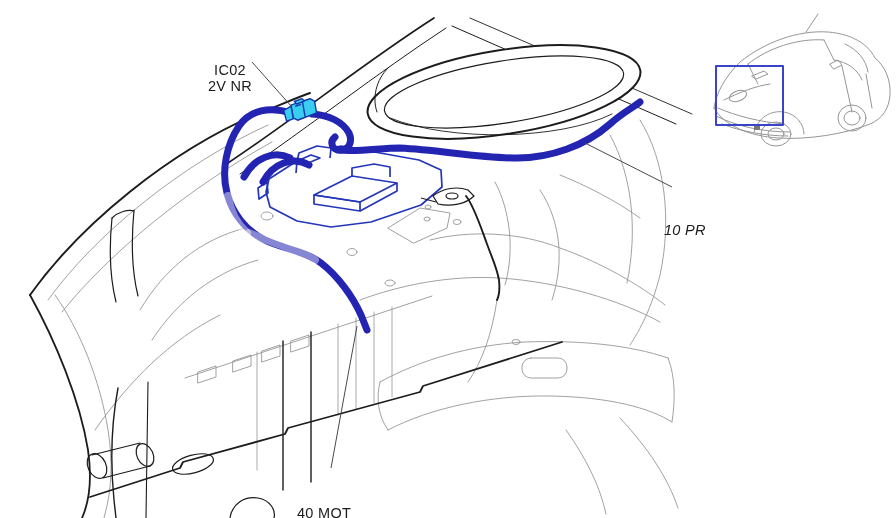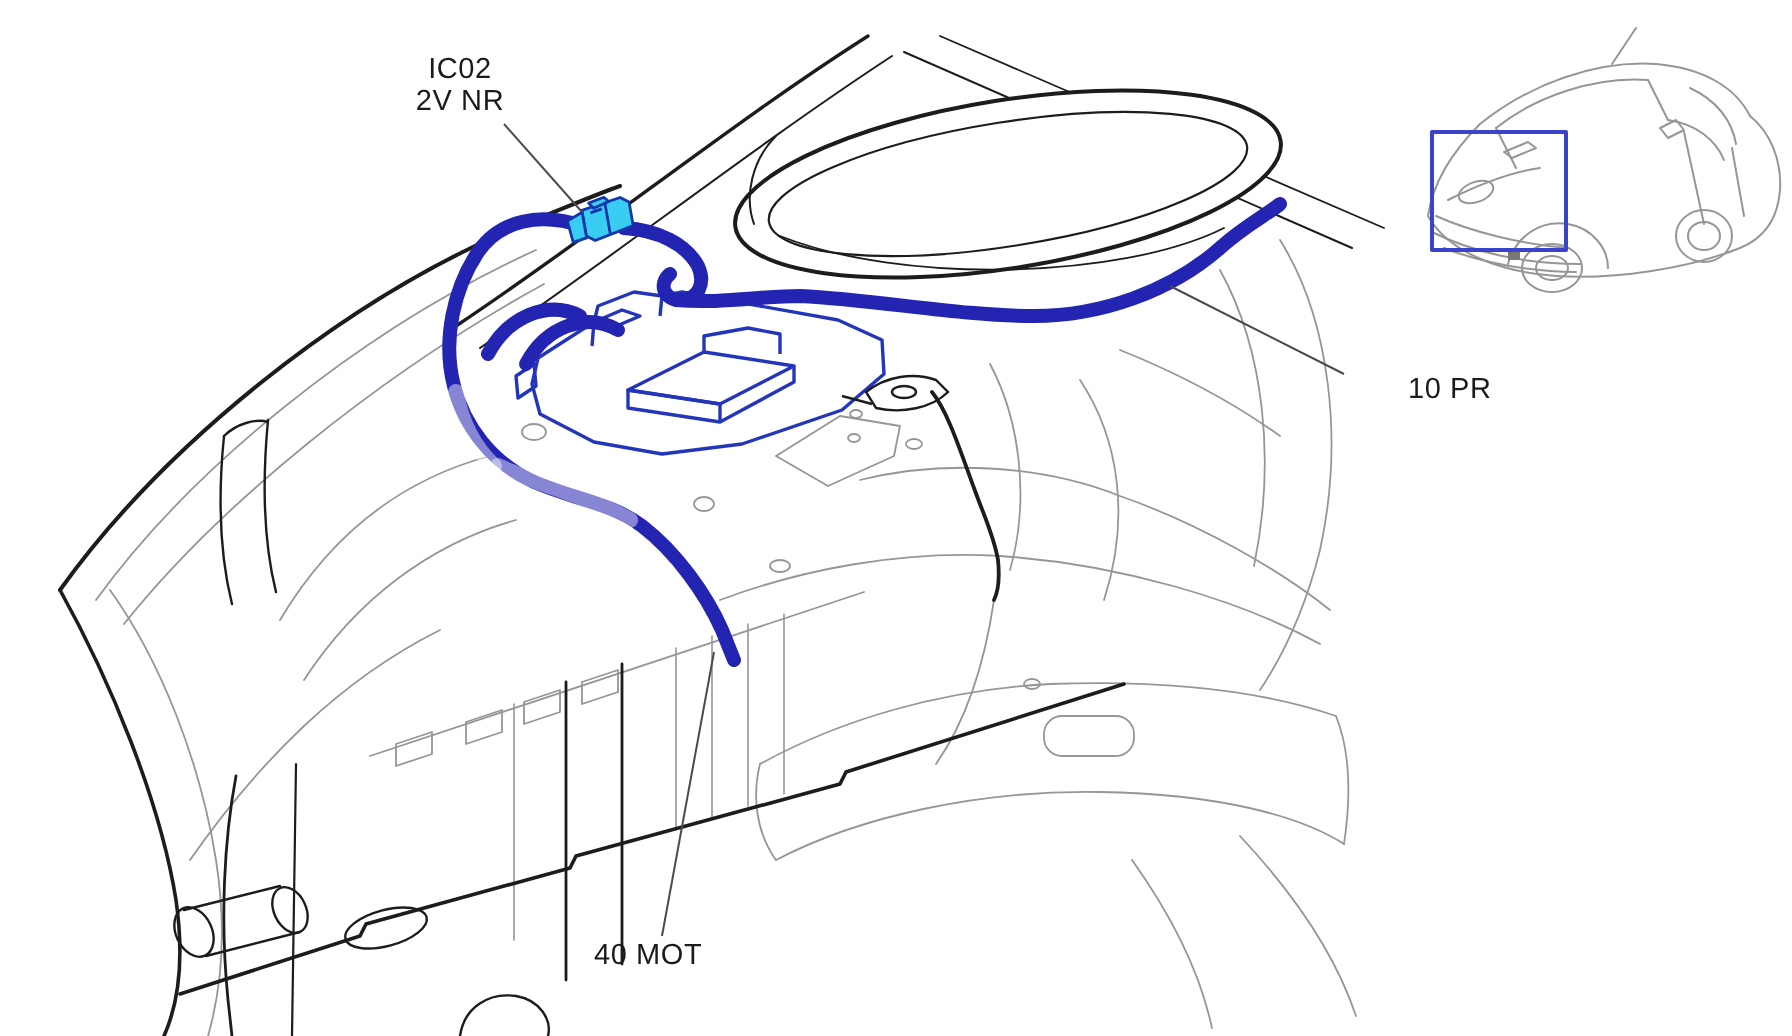--- a/index.html
+++ b/index.html
@@ -1,20 +1,20 @@
 <!DOCTYPE html>
 <html><head>
 <meta charset="utf-8">
 <style>
   html,body{margin:0;padding:0;background:#ffffff;}
   .stage{position:relative;width:896px;height:518px;background:#fff;overflow:hidden;
          font-family:"Liberation Sans",sans-serif;}
   .stage svg{position:absolute;left:0;top:0;}
   .lbl{position:absolute;color:#1b1b1b;font-size:14.5px;letter-spacing:.3px;
-       white-space:nowrap;line-height:16px;}
+       white-space:nowrap;line-height:16px;margin-top:35px;}
   .lbl-center{text-align:center;}
 </style>
 </head>
 <body>
 
 <div class="stage">
 <svg width="896" height="518" viewBox="0 0 896 518">
 
   <g fill="none" stroke-linecap="round" stroke-linejoin="round">
 
@@ -171,15 +171,15 @@
     <ellipse cx="852" cy="118" rx="8" ry="7"></ellipse>
     <rect x="754" y="125" width="6" height="5" fill="#777777" stroke="none"></rect>
     <rect x="716" y="66" width="67" height="59" stroke-width="2" fill="none" stroke="#3a43c9"></rect>
   </g>
 </svg>
 
   <div class="lbl lbl-center" style="left:195px;top:27px;width:70px;">
     <div>IC02</div>
     <div>2V NR</div>
   </div>
-  <div class="lbl" style="left:704px;top:187px;">10 PR</div>
+  <div class="lbl" style="left:664px;top:187px;font-style:italic;">10 PR</div>
   <div class="lbl" style="left:297px;top:470px;">40 MOT</div>
 </div>
 
 </body></html>

